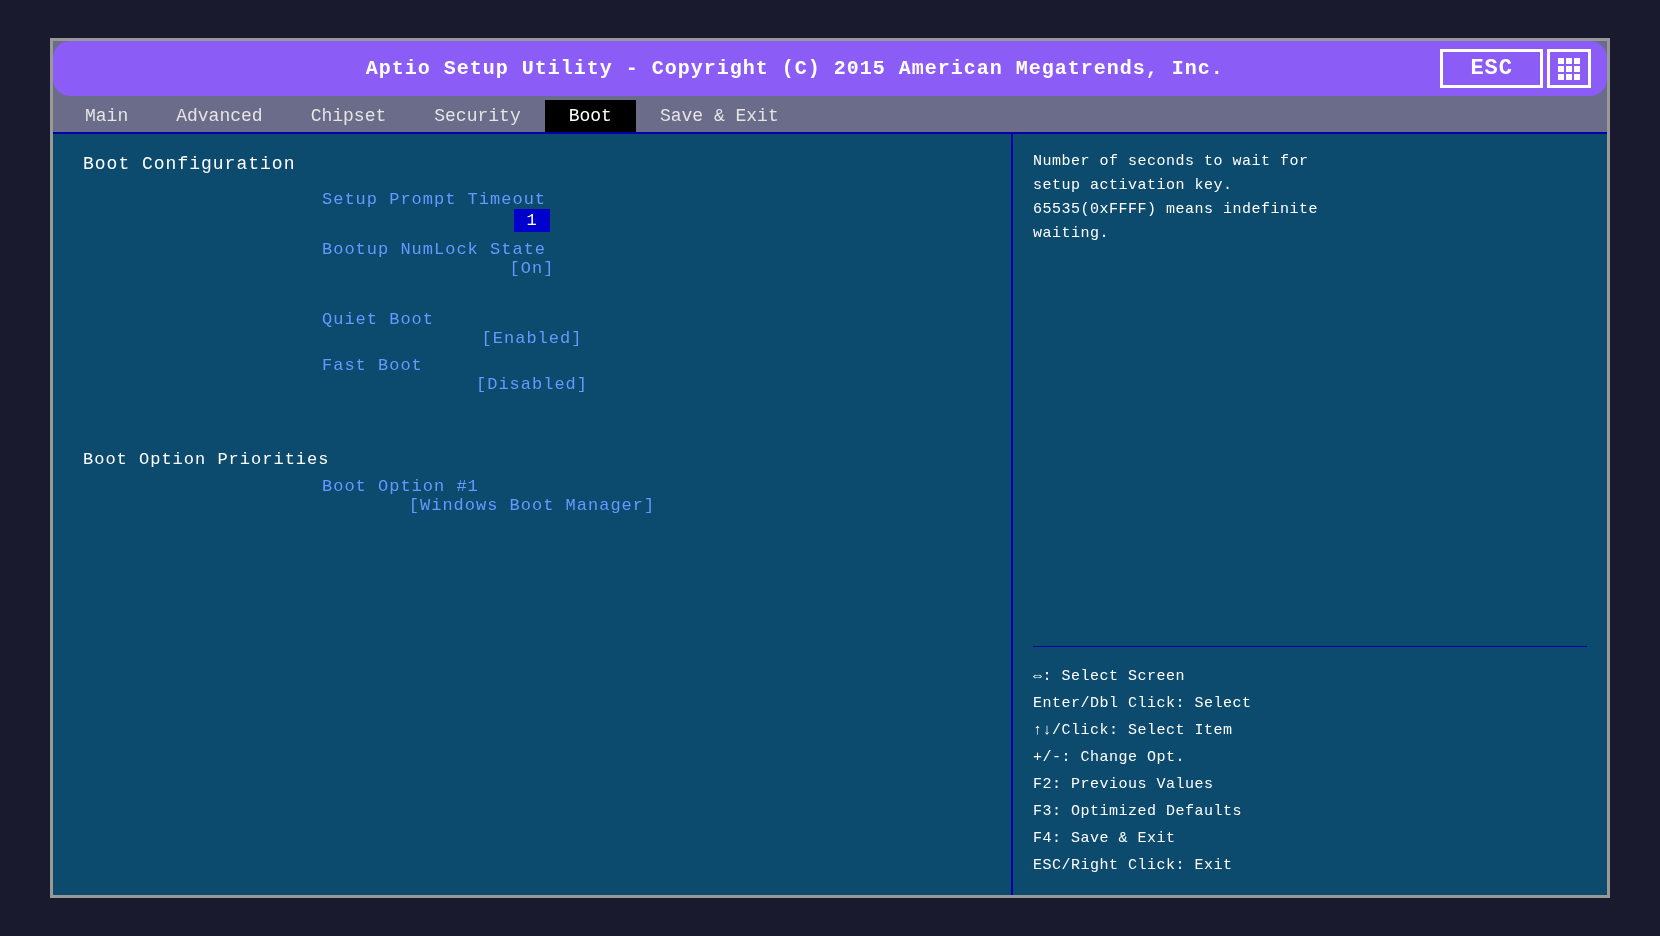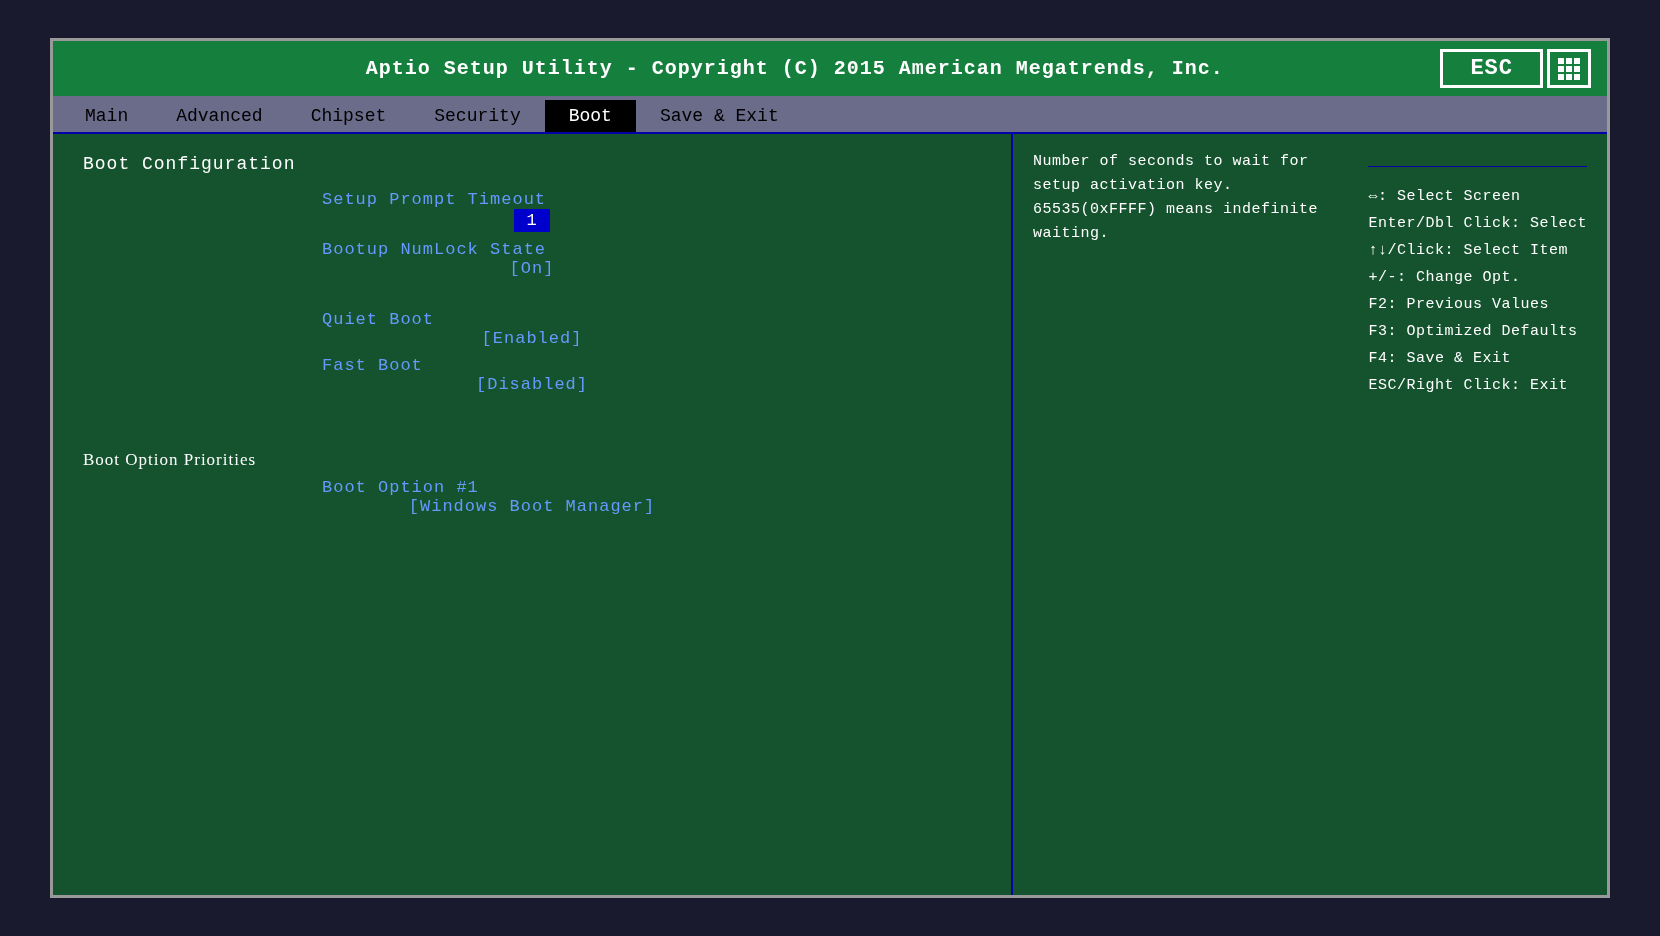--- a/index.html
+++ b/index.html
@@ -24,31 +24,32 @@
       height: 860px;
       background-color: #6b6b8a;
       border: 3px solid #999;
       display: flex;
       flex-direction: column;
       position: relative;
     }
 
     
     .header-bar {
-      background-color: #15803d;
+      background-color: #8b5cf6;
       color: #ffffff;
       text-align: center;
       padding: 8px 0;
       font-size: 20px;
       letter-spacing: 1px;
       font-weight: bold;
       display: flex;
       align-items: center;
       justify-content: space-between;
       padding: 8px 16px;
+      border-radius: 17px;
     }
 
     .header-title {
       flex: 1;
       text-align: center;
       font-size: 20px;
       letter-spacing: 1px;
     }
 
     .header-icons {
@@ -96,35 +97,35 @@
       padding: 4px 8px 0;
       gap: 0;
       border-bottom: 2px solid #0000aa;
     }
 
     .nav-tab {
       padding: 6px 24px;
       font-size: 18px;
       font-family: 'Courier New', monospace;
       cursor: pointer;
-      color: #000000;
+      color: #e5e5e5;
       background-color: #6b6b8a;
       border: none;
     }
 
     .nav-tab.active {
       background-color: #000000;
       color: #ffffff;
     }
 
     
     .content-area {
       display: flex;
       flex: 1;
-      background-color: #14532d;
+      background-color: #0c4a6e;
     }
 
     
     .left-panel {
       flex: 0 0 960px;
       padding: 20px 30px;
       border-right: 2px solid #0000aa;
       color: #ffffff;
     }
 
@@ -163,31 +164,31 @@
     }
 
     .spacer {
       height: 24px;
     }
 
     .subsection-header {
       font-size: 17px;
       color: #ffffff;
       margin-bottom: 8px;
-      font-family: Liberation Serif, serif;
+      font-family: Liberation Mono, monospace;
       letter-spacing: 1px;
     }
 
     
     .right-panel {
       flex: 1;
       padding: 16px 20px;
       color: #ffffff;
       display: flex;
-      flex-direction: row;
+      flex-direction: column;
       justify-content: space-between;
     }
 
     .help-text {
       font-size: 15px;
       font-family: 'Courier New', monospace;
       color: #ffffff;
       line-height: 1.6;
       letter-spacing: 0.5px;
     }

